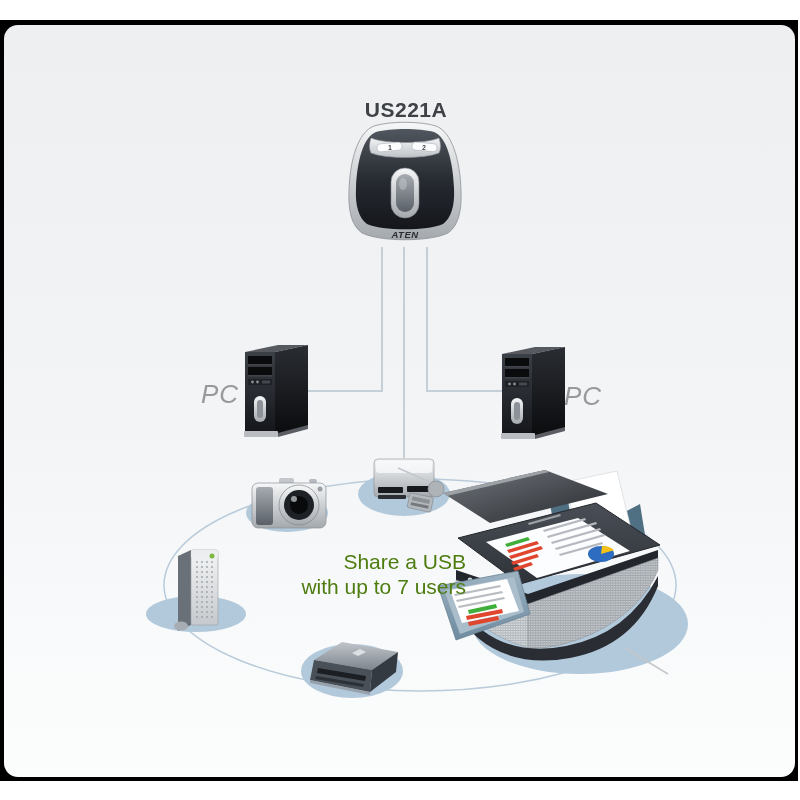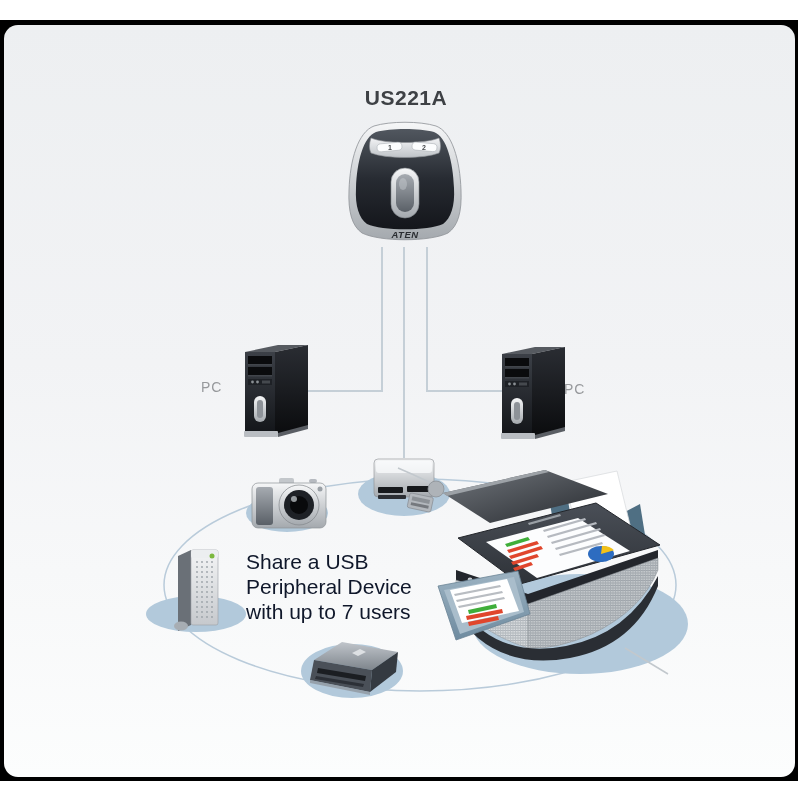--- a/index.html
+++ b/index.html
@@ -12,31 +12,31 @@
     position:absolute;left:0;top:20px;width:798px;height:761px;
     background:#000000;
   }
   .panel{
     position:absolute;left:4px;top:25px;width:791px;height:752px;
     border-radius:14px;
     background:linear-gradient(180deg,#edeff1 0%,#f2f3f5 45%,#fcfdfd 100%);
   }
   .diagram-svg{position:absolute;left:0;top:0;width:800px;height:800px;}
   .product-title{
-    position:absolute;left:306px;top:86px;width:200px;text-align:center;
+    position:absolute;left:306px;top:98px;width:200px;text-align:center;
     font-size:21px;font-weight:bold;color:#3e4145;letter-spacing:.5px;
   }
   .pc-label{
-    position:absolute;font-size:14px;color:#97999c;letter-spacing:1px;
+    position:absolute;font-size:26px;color:#97999c;letter-spacing:1px;font-style:italic;
   }
   .pc-label.left{left:201px;top:379px;}
   .pc-label.right{left:564px;top:381px;}
   .share-text{
-    position:absolute;left:246px;top:549px;width:220px;text-align:left;
-    font-size:21px;line-height:25px;color:#0f172a;
+    position:absolute;left:246px;top:549px;width:220px;text-align:right;
+    font-size:21px;line-height:25px;color:#4d7c0f;
   }
 </style>
 </head>
 <body>
 
 <div class="frame"></div>
 <div class="panel"></div>
 
 <svg class="diagram-svg" viewBox="0 0 800 800">
   <defs>
@@ -266,15 +266,14 @@
     <polygon points="468,622 498,616 499,620 469,626" fill="#e0462d"></polygon>
     <path d="M625,648 C645,660 658,668 668,674" stroke="#c2c8cd" stroke-width="1.5" fill="none"></path>
   </g>
 </svg>
 
 <div class="product-title">US221A</div>
 <div class="pc-label left">PC</div>
 <div class="pc-label right">PC</div>
 <div class="share-text">
   <div>Share a USB</div>
-  <div>Peripheral Device</div>
   <div>with up to 7 users</div>
 </div>
 
 </body></html>

